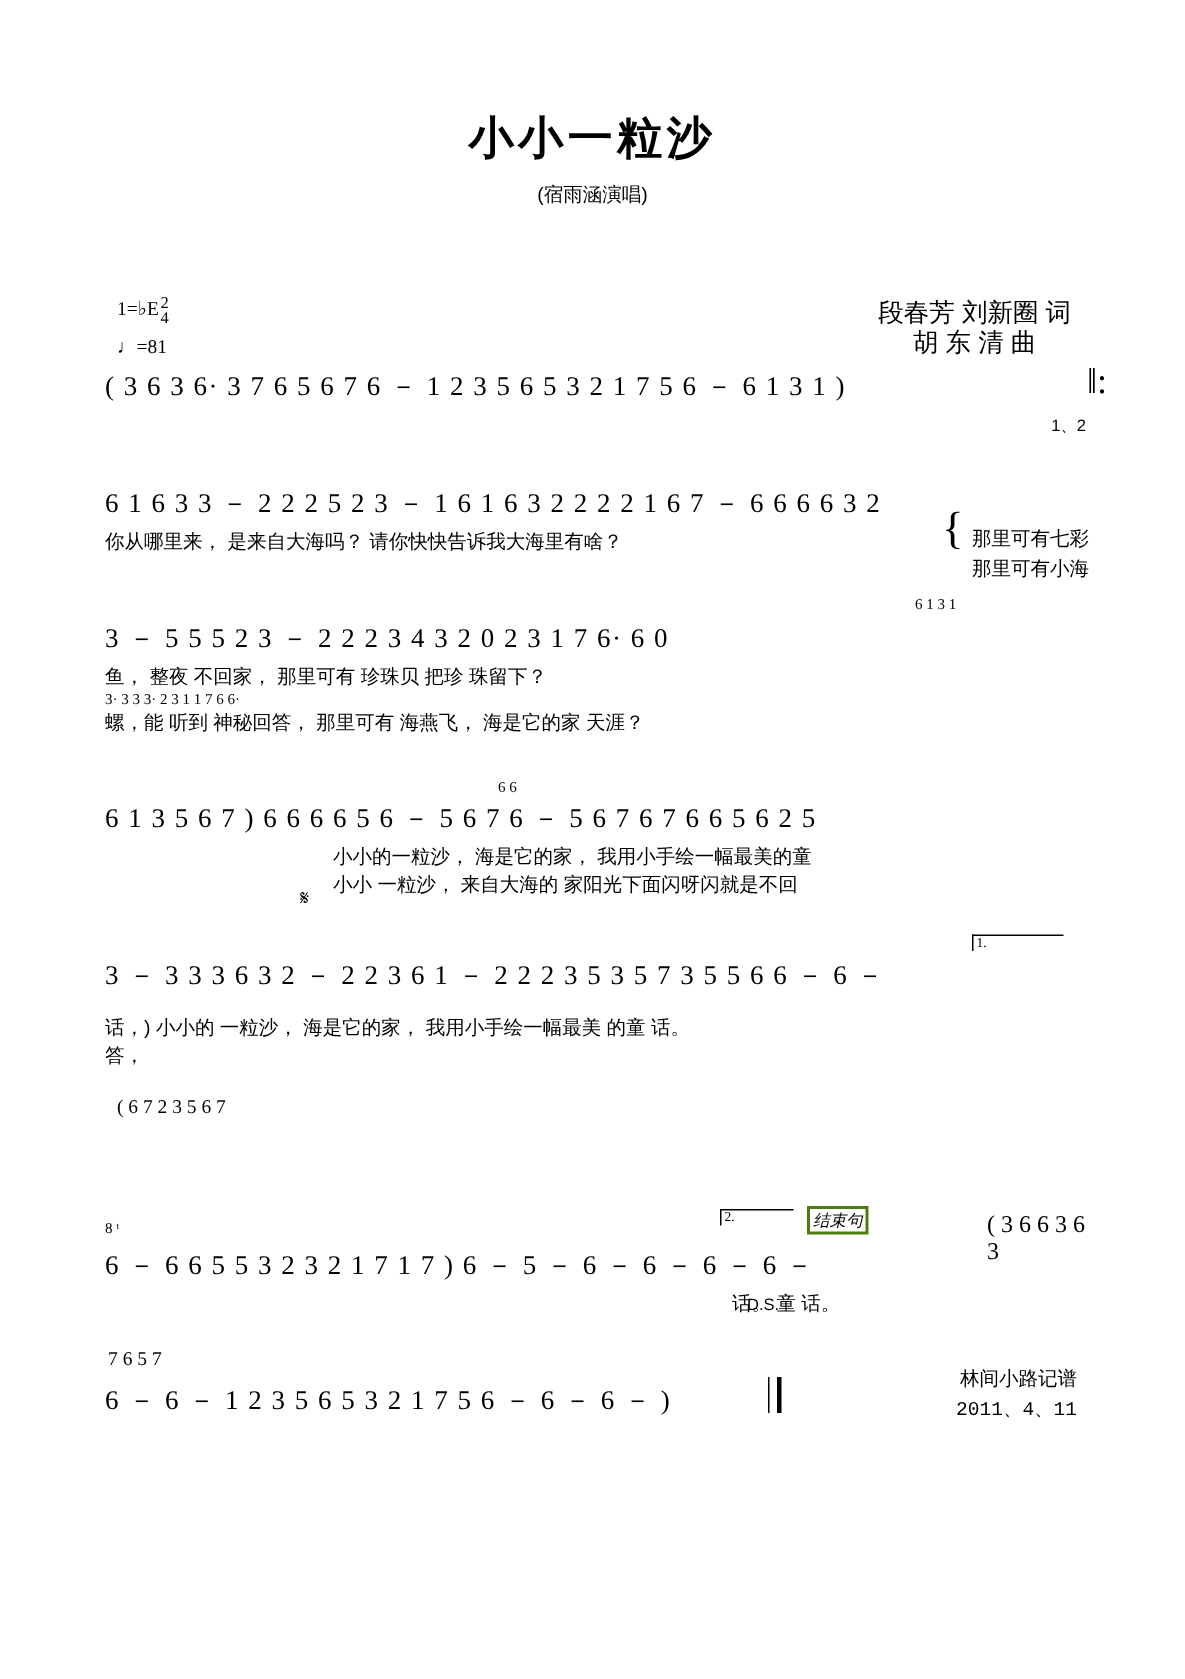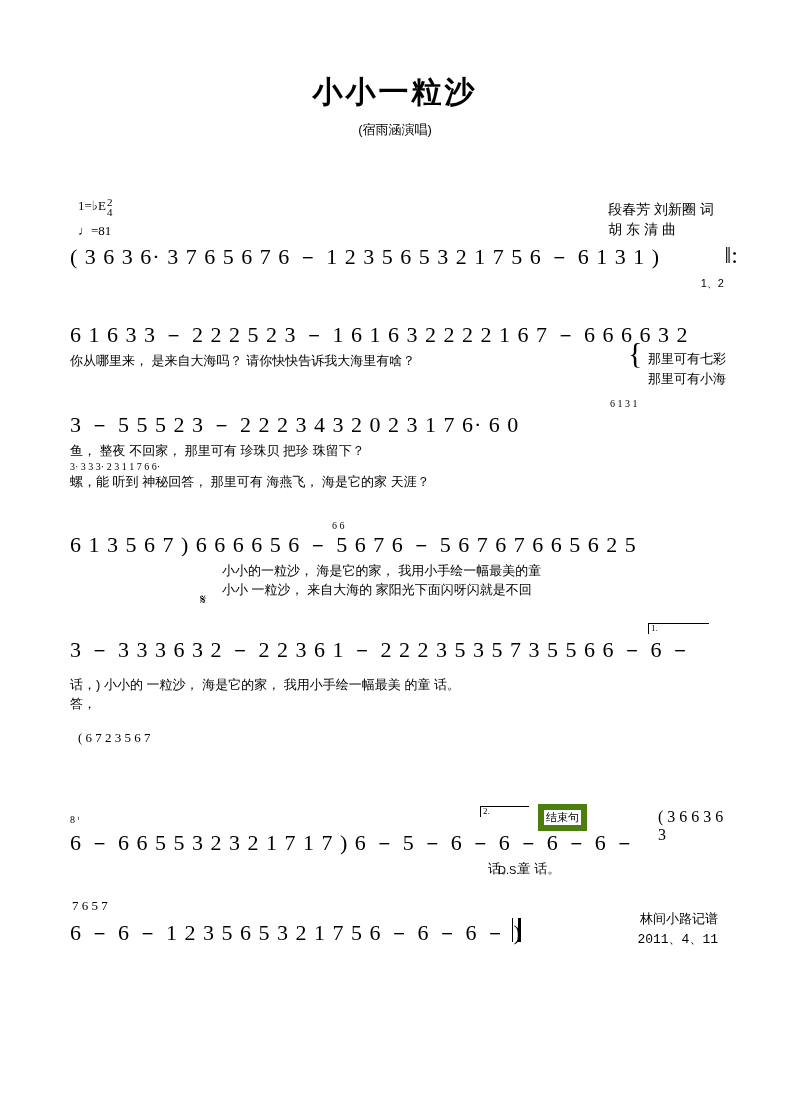--- a/index.html
+++ b/index.html
@@ -32,24 +32,24 @@
   .subtitle {
     text-align: center;
     font-size: 13px;
     margin-top: 8px;
     font-family: "Liberation Sans", sans-serif;
   }
   .credits {
     position: absolute;
     right: 76px;
     top: 127px;
-    font-size: 14px;
+    font-size: 17px;
     line-height: 20px;
     font-family: "Liberation Sans", sans-serif;
-    text-align: left;
+    text-align: center;
   }
   
   .keyblock {
     position: absolute;
     left: 78px;
     top: 125px;
     font-size: 13px;
     font-family: "Liberation Serif", serif;
     line-height: 15px;
   }
@@ -66,21 +66,21 @@
   .keyblock .tempo { margin-top: 6px; white-space: nowrap; }
 
   
   .system {
     position: absolute;
     left: 70px;
     width: 660px;
   }
   .notes {
     font-family: "Liberation Serif", serif;
-    font-size: 22px;
+    font-size: 18px;
     letter-spacing: 1px;
     white-space: nowrap;
     line-height: 26px;
   }
   .lyr {
     font-family: "Liberation Sans", sans-serif;
     font-size: 13px;
     white-space: nowrap;
     line-height: 17px;
   }
@@ -119,25 +119,26 @@
   .endbars {
     display: inline-block;
     vertical-align: -4px;
     height: 24px;
     width: 5px;
     border-left: 1px solid #000;
     border-right: 3px solid #000;
     margin-left: 4px;
   }
   .label-box {
-    border: 6px solid #4d7c0f;
+    border: 2px solid #4d7c0f;
     font-size: 11px;
     padding: 0 2px;
     font-family: "Liberation Sans", sans-serif;
     display: inline-block;
+    font-style: italic;
   }
 </style>
 </head>
 <body>
 
 <div class="page">
 
   <div class="title">小小一粒沙</div>
   <div class="subtitle">(宿雨涵演唱)</div>
 

